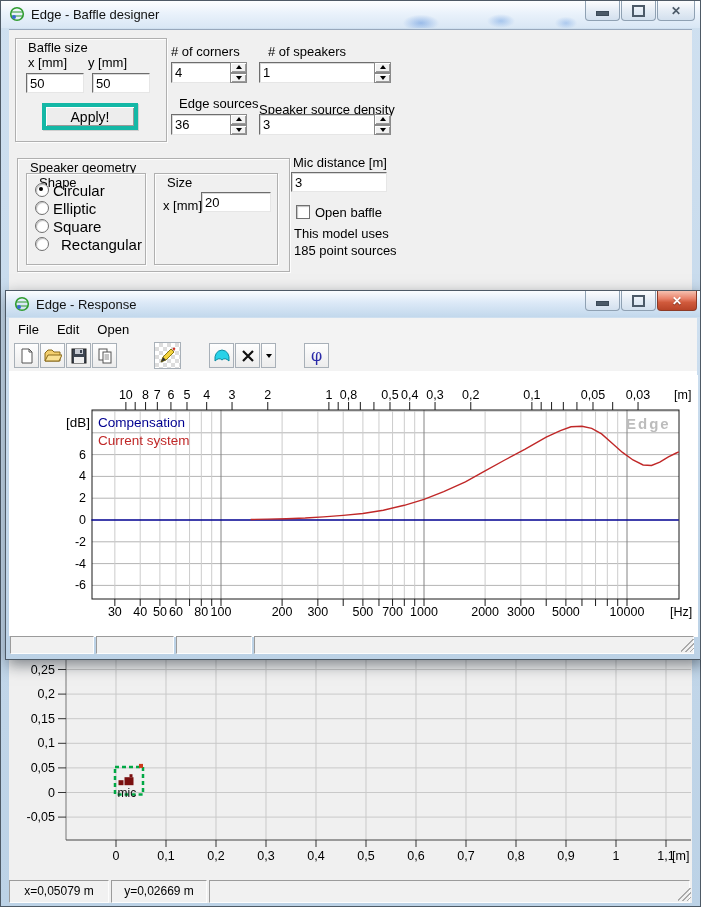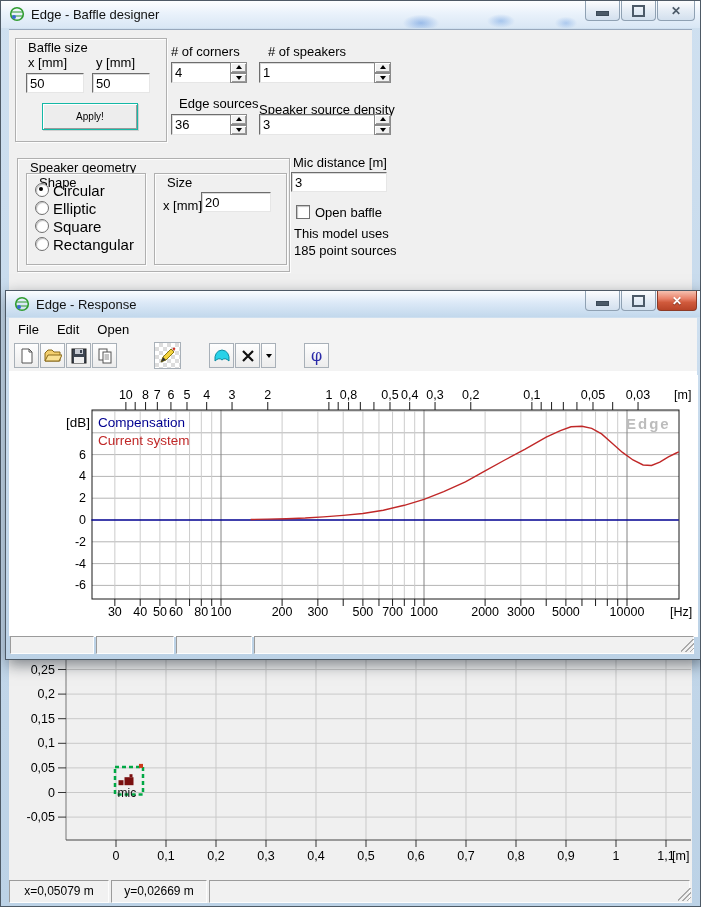--- a/index.html
+++ b/index.html
@@ -26,23 +26,23 @@
   .close-red .glyph-x{color:#fff;text-shadow:0 1px 1px rgba(0,0,0,.4);}
   .client{position:absolute;background:#f0f0f0;border-top:1px solid #98a8bc;}
   
   .group{position:absolute;border:1px solid #b0b0b0;box-shadow:inset 1px 1px 0 #fdfdfd,1px 1px 0 #fdfdfd;}
   .group>.legend{position:absolute;top:-9px;left:8px;background:#f0f0f0;padding:0 4px;font-size:13px;color:#000;margin-top:10px;}
   .lbl{position:absolute;font-size:13px;color:#000;white-space:nowrap;}
   .field{position:absolute;background:#fff;border:1px solid;border-color:#6d6d6d #e6e6e6 #e6e6e6 #6d6d6d;
     box-shadow:inset 1px 1px 0 rgba(0,0,0,.15);font-size:13px;font-family:"Liberation Sans",sans-serif;
     padding:1px 3px;margin:0;color:#000;}
   input.field{outline:none;}
-  .btn3d{position:absolute;background:#ededed;border:1px solid #14b8a6;
+  .btn3d{position:absolute;background:#ededed;border:4px solid #14b8a6;
     box-shadow:inset 1px 1px 0 #ffffff,inset -1px -1px 0 #9a9a9a,1px 1px 0 #cfcfcf;
-    font-size:10px;color:#000;display:flex;align-items:center;justify-content:center;}
+    font-size:14px;color:#000;display:flex;align-items:center;justify-content:center;}
   .spinner{position:absolute;width:17px;display:flex;flex-direction:column;}
   .spin-btn{flex:1;background:#f2f2f2;border:1px solid #8a8a8a;
     box-shadow:inset 1px 1px 0 #ffffff,inset -1px -1px 0 #9a9a9a;
     display:flex;align-items:center;justify-content:center;}
   .tri-up{width:0;height:0;border-left:3px solid transparent;border-right:3px solid transparent;border-bottom:4px solid #000;}
   .tri-dn{width:0;height:0;border-left:3px solid transparent;border-right:3px solid transparent;border-top:4px solid #000;}
   .radio-row{position:absolute;display:flex;align-items:center;height:14px;}
   .radio{width:12px;height:12px;border-radius:50%;background:#fff;border:1px solid #707070;
     box-shadow:inset 1px 1px 1px rgba(0,0,0,.25);position:relative;}
   .radio.checked::after{content:"";position:absolute;left:3px;top:3px;width:4px;height:4px;border-radius:50%;background:#000;}
@@ -94,21 +94,21 @@
           <span class="glyph-x">✕</span>
         </div>
     </div>
   </div>
 
   <div class="client" style="left:8px;top:28px;width:683px;height:873px;">
 
     <div class="group" style="left:6px;top:8px;width:150px;height:102px;">
       <span class="legend">Baffle size</span>
       <span class="lbl" style="left:12px;top:16px;">x [mm]</span>
-      <span class="lbl" style="left:80px;top:16px;">y [mm]</span>
+      <span class="lbl" style="left:72px;top:16px;">y [mm]</span>
       <input class="field" style="left: 10px; top: 34px; width: 50px; height: 16px;" value="50">
       <input class="field" style="left: 76px; top: 34px; width: 50px; height: 16px;" value="50">
       <button class="btn3d" style="left:26px;top:64px;width:96px;height:27px;">Apply!</button>
     </div>
 
     <span class="lbl" style="left:162px;top:14px;"># of corners</span>
     <input class="field" style="left: 162px; top: 32px; width: 52px; height: 17px;" value="4">
     <div class="spinner" style="left:221px;top:32px;height:21px;">
       <div class="spin-btn">
           <div class="tri-up"></div>
@@ -160,26 +160,26 @@
             <span class="rlabel">Circular</span>
           </div>
         <div class="radio-row" style="left:8px;top:27px;">
             <div class="radio"></div>
             <span class="rlabel">Elliptic</span>
           </div>
         <div class="radio-row" style="left:8px;top:45px;">
             <div class="radio"></div>
             <span class="rlabel">Square</span>
           </div>
-        <div class="radio-row" style="left:8px;top:63px;">
+        <div class="radio-row" style="left:8px;top:63px;gap:8px;">
             <div class="radio"></div>
             <span class="rlabel">Rectangular</span>
           </div>
       </div>
-      <div class="group" style="left:136px;top:14px;width:122px;height:90px;background:#f0f0f0;padding-left:9px;">
+      <div class="group" style="left:136px;top:14px;width:122px;height:90px;background:#f0f0f0;">
         <span class="legend">Size</span>
         <span class="lbl" style="left:8px;top:24px;">x [mm]</span>
         <input class="field" style="left: 46px; top: 18px; width: 62px; height: 16px;" value="20">
       </div>
     </div>
 
     <span class="lbl" style="left:284px;top:125px;">Mic distance [m]</span>
     <input class="field" style="left: 282px; top: 142px; width: 88px; height: 16px;" value="3">
     <div class="checkbox" style="left:287px;top:175px;"></div>
     <span class="lbl" style="left:306px;top:175px;">Open baffle</span>

